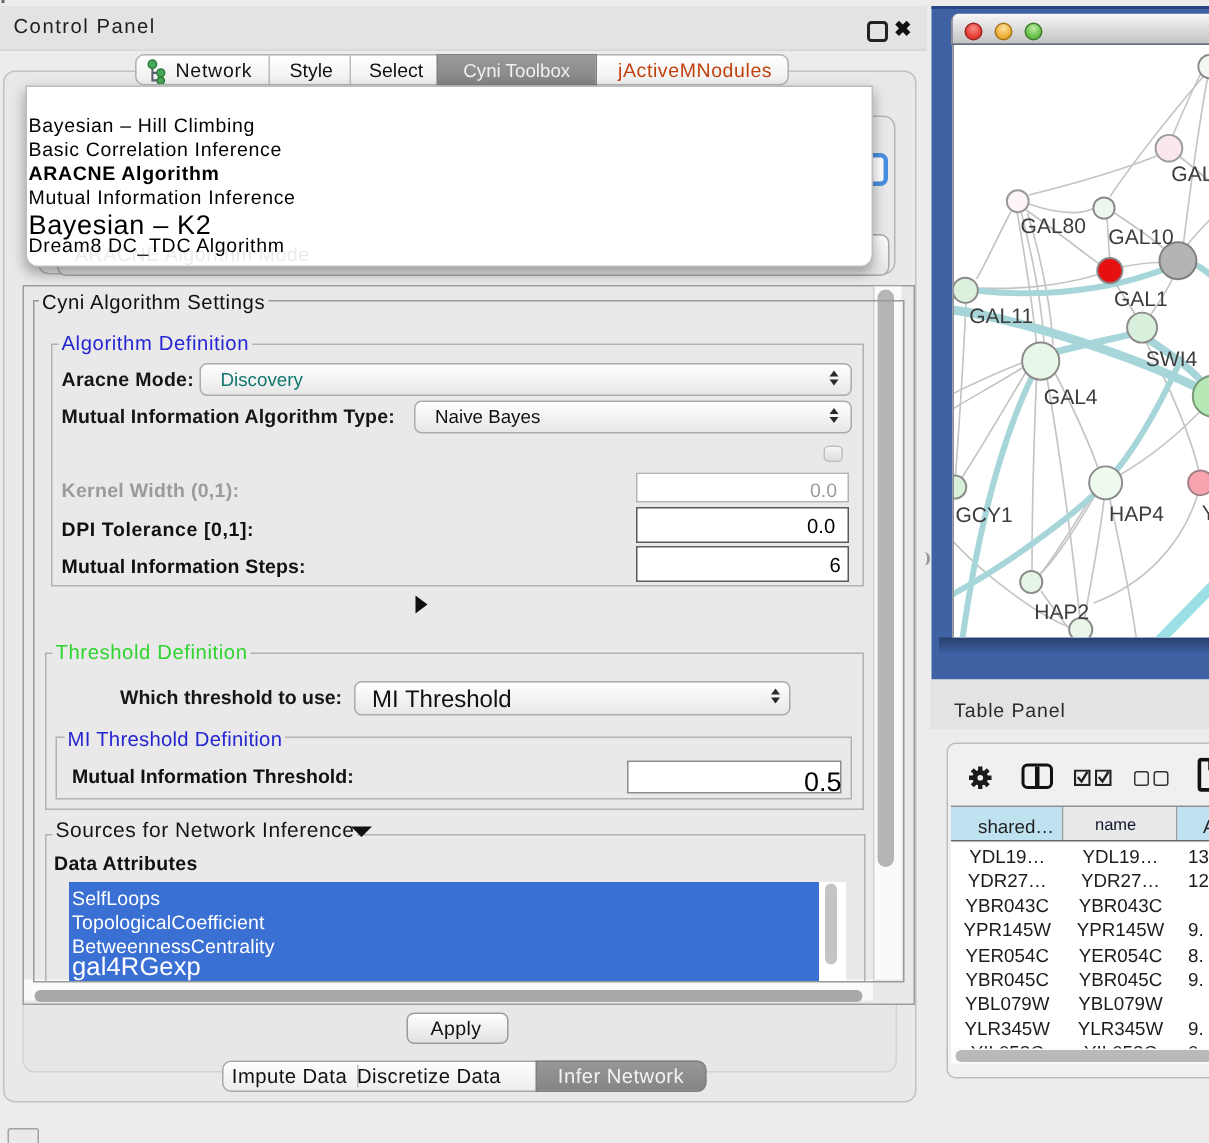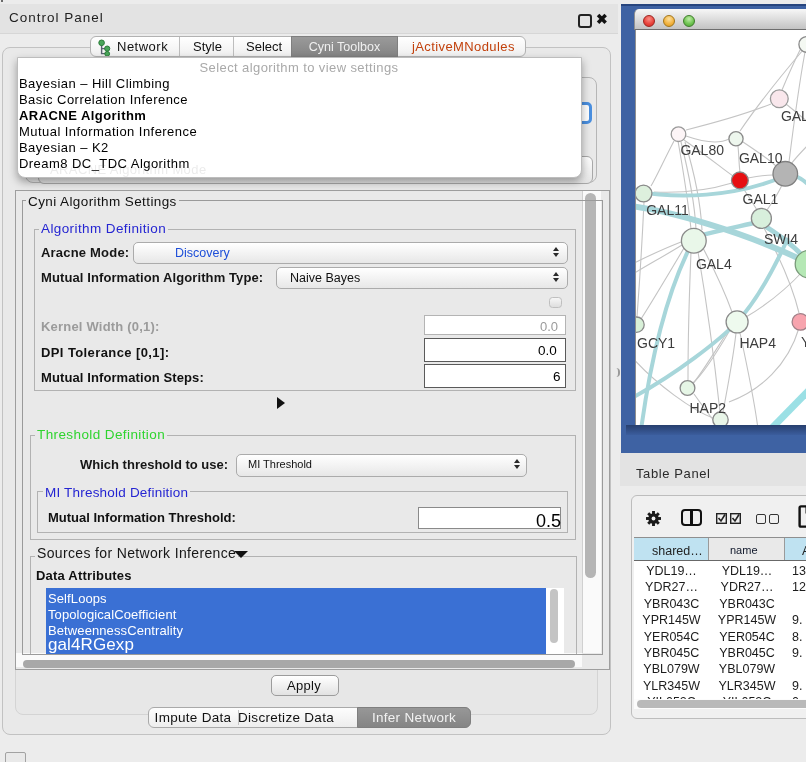--- a/index.html
+++ b/index.html
@@ -40,21 +40,21 @@
   <div class="abs" style="left:23px;top:659.5px;width:552px;height:8px;background:#a8a8a8;border-radius:4px;"></div>
 
   <div class="abs" style="left:22px;top:200px;width:579px;height:453px;border:1px solid #9a9a9a;"></div>
   <div class="lbl" style="left:26px;top:195px;font-size:13.5px;letter-spacing:.4px;color:#111;background:#e9e9e9;padding:0 2px;">Cyni Algorithm Settings</div>
 
   <div class="abs" style="left:34px;top:229px;width:540px;height:160px;border:1px solid #b2b2b2;"></div>
   <div class="lbl" style="left:39px;top:222px;font-size:13.5px;letter-spacing:.4px;color:#2525d2;background:#e9e9e9;padding:0 2px;">Algorithm Definition</div>
 
   <div class="lbl bold" style="left:41px;top:246px;font-size:13px;letter-spacing:.2px;color:#161616;">Aracne Mode:</div>
   <div class="abs combo" style="left:133px;top:242px;width:433px;height:20px;border:1px solid #ababab;border-radius:5px;background:linear-gradient(#ffffff,#e7e7e7);"></div>
-  <div class="lbl" style="left:147px;top:247px;font-size:12.5px;color:#1d4ed8;margin-left:28px;">Discovery</div>
+  <div class="lbl" style="left:147px;top:247px;font-size:12.5px;color:#0f766e;">Discovery</div>
   <div class="abs arrows" style="left:553px;top:247px;"></div>
 
   <div class="lbl bold" style="left:41px;top:271px;font-size:13px;letter-spacing:.1px;color:#161616;">Mutual Information Algorithm Type:</div>
   <div class="abs combo" style="left:276px;top:267px;width:290px;height:20px;border:1px solid #ababab;border-radius:5px;background:linear-gradient(#ffffff,#e7e7e7);"></div>
   <div class="lbl" style="left:290px;top:272px;font-size:12.5px;color:#111;">Naive Bayes</div>
   <div class="abs arrows" style="left:553px;top:272px;"></div>
 
   <div class="abs" style="left:549px;top:297px;width:11px;height:9px;border:1.5px solid #bfbfbf;border-radius:3.5px;background:linear-gradient(#f6f6f6,#dedede);"></div>
 
   <div class="lbl bold" style="left:41px;top:320px;font-size:13px;letter-spacing:.2px;color:#9b9b9b;">Kernel Width (0,1):</div>
@@ -69,21 +69,21 @@
   <div class="abs" style="left:424px;top:364px;width:142px;height:24px;border:1.5px solid #5a5a5a;background:#fff;box-sizing:border-box;"></div>
   <div class="lbl" style="left:553px;top:370px;font-size:13.5px;color:#000;">6</div>
 
   <div class="abs" style="left:277px;top:397px;width:0;height:0;border-left:8px solid #111;border-top:6.5px solid transparent;border-bottom:6.5px solid transparent;"></div>
 
   <div class="abs" style="left:30px;top:435px;width:544px;height:103px;border:1px solid #b2b2b2;"></div>
   <div class="lbl" style="left:35px;top:428px;font-size:13.5px;letter-spacing:.4px;color:#2fd42f;background:#e9e9e9;padding:0 2px;">Threshold Definition</div>
 
   <div class="lbl bold" style="left:80px;top:458px;font-size:13px;color:#161616;">Which threshold to use:</div>
   <div class="abs combo" style="left:236px;top:454px;width:289px;height:21px;border:1px solid #ababab;border-radius:5px;background:linear-gradient(#ffffff,#e7e7e7);"></div>
-  <div class="lbl" style="left:248px;top:459px;font-size:11px;color:#111;">MI Threshold</div>
+  <div class="lbl" style="left:248px;top:459px;font-size:16px;color:#111;">MI Threshold</div>
   <div class="abs arrows" style="left:514px;top:459px;"></div>
 
   <div class="abs" style="left:37px;top:491px;width:529px;height:40px;border:1px solid #b2b2b2;"></div>
   <div class="lbl" style="left:43px;top:486px;font-size:13.5px;letter-spacing:.2px;color:#2525d2;background:#e9e9e9;padding:0 2px;">MI Threshold Definition</div>
 
   <div class="lbl bold" style="left:48px;top:511px;font-size:13px;color:#111;">Mutual Information Threshold:</div>
   <div class="abs" style="left:418px;top:507px;width:143px;height:22px;border:1px solid #8a8a8a;background:#fff;box-sizing:border-box;"></div>
   <div class="lbl" style="left:536px;top:512px;font-size:18px;color:#000;">0.5</div>
 
   <div class="abs" style="left:30px;top:556px;width:545px;height:97px;border:1px solid #b2b2b2;border-bottom:none;"></div>
@@ -120,26 +120,25 @@
     <circle cx="10.2" cy="10.6" r="2.6" fill="#4aa65a" stroke="#2c7d3a" stroke-width="1"></circle>
     <circle cx="10.2" cy="15.8" r="2.4" fill="#4aa65a" stroke="#2c7d3a" stroke-width="1"></circle>
   </svg>
   <div class="lbl" style="left:117px;top:40px;font-size:13px;letter-spacing:.5px;color:#111;">Network</div>
   <div class="lbl" style="left:193px;top:40px;font-size:13px;color:#111;">Style</div>
   <div class="lbl" style="left:246px;top:40px;font-size:13px;color:#111;">Select</div>
   <div class="lbl" style="left:291px;top:41px;width:107px;text-align:center;font-size:12.5px;color:#f0f0f0;">Cyni Toolbox</div>
   <div class="lbl" style="left:412px;top:40px;font-size:13px;letter-spacing:.4px;color:#c2410c;">jActiveMNodules</div>
 
   <div class="abs" style="left:17px;top:57px;width:563px;height:119px;background:#fff;border:1px solid #bdbdbd;border-radius:0 0 8px 8px;box-shadow:0 4px 9px rgba(0,0,0,0.35);"></div>
-  <div class="lbl" style="left:0;top:61px;width:598px;text-align:center;font-size:13px;letter-spacing:.4px;color:#a9a9a9;">Select algorithm to view settings</div>
   <div class="lbl" style="left:19px;top:77px;font-size:13px;letter-spacing:.45px;color:#000;">Bayesian – Hill Climbing</div>
   <div class="lbl" style="left:19px;top:93px;font-size:13px;letter-spacing:.45px;color:#000;">Basic Correlation Inference</div>
   <div class="lbl bold" style="left:19px;top:109px;font-size:13px;letter-spacing:.45px;color:#000;">ARACNE Algorithm</div>
   <div class="lbl" style="left:19px;top:125px;font-size:13px;letter-spacing:.45px;color:#000;">Mutual Information Inference</div>
-  <div class="lbl" style="left:19px;top:141px;font-size:13px;letter-spacing:.45px;color:#000;">Bayesian – K2</div>
+  <div class="lbl" style="left:19px;top:141px;font-size:18px;letter-spacing:.45px;color:#000;">Bayesian – K2</div>
   <div class="lbl" style="left:19px;top:157px;font-size:13px;letter-spacing:.45px;color:#000;">Dream8 DC_TDC Algorithm</div>
   <div class="lbl" style="left:50px;top:163px;font-size:13px;letter-spacing:.4px;color:rgba(100,100,100,0.13);">ARACNE Algorithm Mode</div>
 
   <div class="abs" style="left:615px;top:368px;width:3px;height:9px;border-right:2px solid #9a9a9a;border-radius:0 4px 4px 0;"></div>
 
   <div class="abs" style="left:621px;top:4px;width:185px;height:449px;background:#3e62a3;"></div>
   <div class="abs" style="left:621px;top:4px;width:185px;height:2px;background:#27457e;"></div>
 
   <div class="abs" style="left:626px;top:425px;width:180px;height:10px;background:linear-gradient(#273f6e,#3b5d9d);"></div>
 

